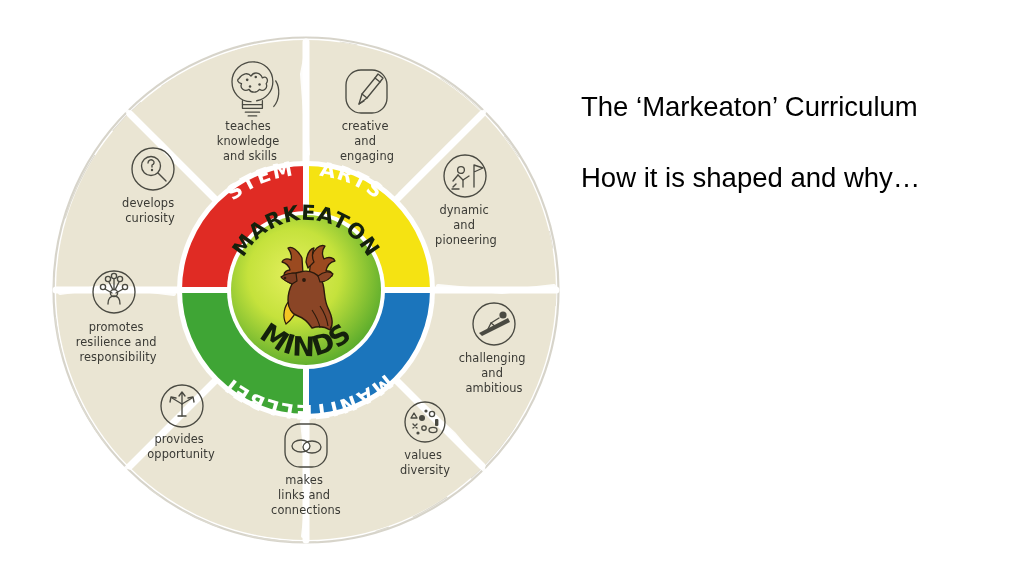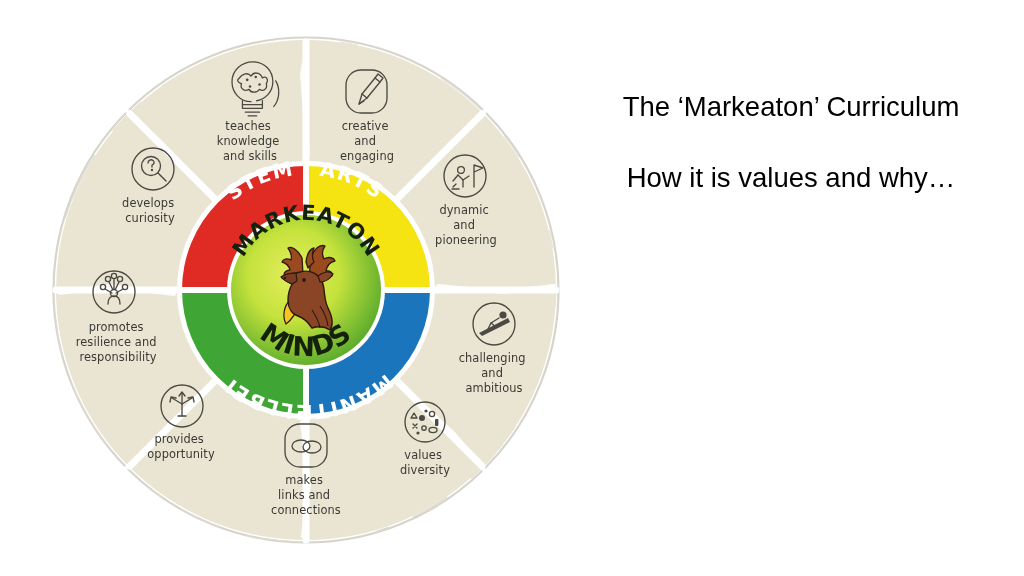--- a/index.html
+++ b/index.html
@@ -52,21 +52,20 @@
     stroke-linecap: round;
     stroke-linejoin: round;
   }
   .icon-fill { fill: #4a4a42; stroke: none; }
 
   
   #title-block {
     position: absolute;
     left: 581px; top: 92px;
     width: 420px;
-    text-align: center;
   }
   .title-line {
     font-family: "Liberation Sans", sans-serif;
     font-size: 27.5px;
     color: #000000;
     line-height: 1.12;
     white-space: nowrap;
   }
   .title-gap { height: 40px; }
 </style>
@@ -354,16 +353,16 @@
 
           <path fill="none" stroke="#2b1a0d" stroke-width="1.1" d="M 6 18 C 10 24 13 30 14 36 M 14 14 C 18 20 21 27 22 34"></path>
         </g>
       </g>
     </svg>
   </div>
 
   <div id="title-block">
     <div class="title-line">The ‘Markeaton’ Curriculum</div>
     <div class="title-gap"></div>
-    <div class="title-line">How it is values and why…</div>
+    <div class="title-line">How it is shaped and why…</div>
   </div>
 
 </div>
 
 </body></html>

